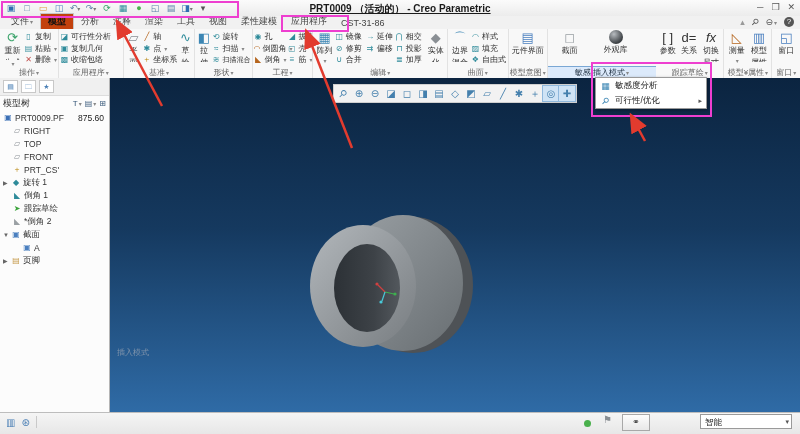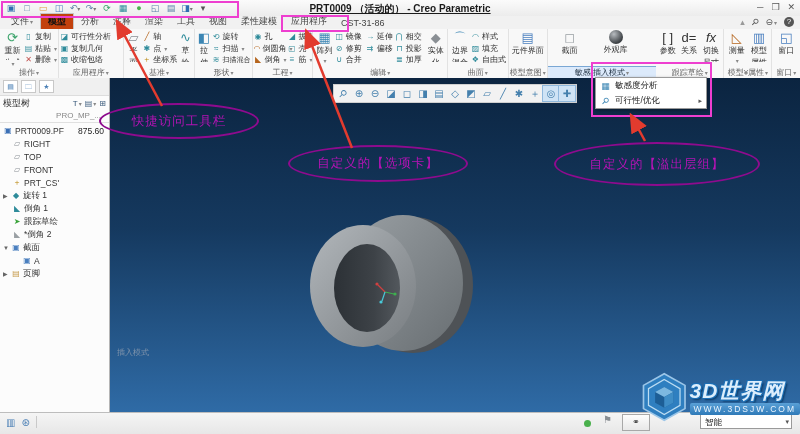--- a/index.html
+++ b/index.html
@@ -436,21 +436,20 @@
       <span class="ptab">🗀</span>
       <span class="ptab">★</span>
     </div>
     <div class="phead">
       <span>模型树</span>
       <span class="sp"></span>
       <span class="hico">T<span class="caret">▾</span></span>
       <span class="hico">▤<span class="caret">▾</span></span>
       <span class="hico">⊞</span>
     </div>
-    <div class="pcolhead">PRO_MP_...</div>
     <div class="tree">
       <div class="trow">
         <span class="ticon" style="color:#3a6fb5;">▣</span>
         <span>PRT0009.PF</span>
         <span class="tval">875.60</span>
       </div>
       <div class="trow ind1">
         <span class="ticon" style="color:#8a8f94;">▱</span>
         <span>RIGHT</span>
       </div>
@@ -561,29 +560,20 @@
       <span class="mico" style="display:inline-block;transform:rotate(45deg);">⚲</span>
       <span>可行性/优化</span>
       <span class="msub">▸</span>
     </div>
   </div>
 
   <div class="mbox" style="left:1px;top:1px;width:234px;height:13px;"></div>
   <div class="mbox" style="left:281px;top:15px;width:64px;height:13px;"></div>
   <div class="mbox" style="left:591px;top:62px;width:117px;height:51px;"></div>
 
-  <div class="ann" style="left:99px;top:103px;width:156px;height:32px;">
-      <span>快捷访问工具栏</span>
-    </div>
-  <div class="ann" style="left:288px;top:145px;width:176px;height:33px;">
-      <span>自定义的【选项卡】</span>
-    </div>
-  <div class="ann" style="left:554px;top:142px;width:202px;height:40px;">
-      <span>自定义的【溢出层组】</span>
-    </div>
 
   <svg class="arrows">
     <defs>
       <marker id="ah" markerWidth="8" markerHeight="7" refX="6" refY="3.5" orient="auto">
         <path d="M0,0 L8,3.5 L0,7 z" fill="#e23b2e"></path>
       </marker>
     </defs>
     <line x1="162" y1="106" x2="118" y2="23" stroke="#e23b2e" stroke-width="2.5" marker-end="url(#ah)"></line>
     <line x1="352" y1="148" x2="307" y2="33" stroke="#e23b2e" stroke-width="2.5" marker-end="url(#ah)"></line>
     <line x1="645" y1="141" x2="632" y2="117" stroke="#e23b2e" stroke-width="2.5" marker-end="url(#ah)"></line>
@@ -597,27 +587,14 @@
     </div>
   </div>
   <div class="greendot"></div>
   <div class="flag">⚑</div>
   <div class="binoc"><span>⚭</span></div>
   <div class="filterbox">
     <span>智能</span>
     <span class="fb-caret">▾</span>
   </div>
 
-  <div class="wm">
-    <svg width="56" height="60" viewBox="0 0 56 60">
-      <polygon points="28,2 53,16 53,44 28,58 3,44 3,16" fill="#2f7fc0" stroke="#9cc6e8" stroke-width="2"></polygon>
-      <polygon points="28,9 47,20 47,40 28,51 9,40 9,20" fill="none" stroke="#bcdcf2" stroke-width="1.5"></polygon>
-      <polygon points="28,18 39,24 39,37 28,43 17,37 17,24" fill="#1d5e96"></polygon>
-      <polygon points="28,18 39,24 28,30 17,24" fill="#7db8e0"></polygon>
-      <polygon points="28,30 39,24 39,37 28,43" fill="#3f8dc6"></polygon>
-    </svg>
-    <div class="wmtext">
-      <span class="wmname">3D世界网</span>
-      <span class="wmurl">WWW.3DSJW.COM</span>
-    </div>
-  </div>
 
 </div>
 
 </body></html>

